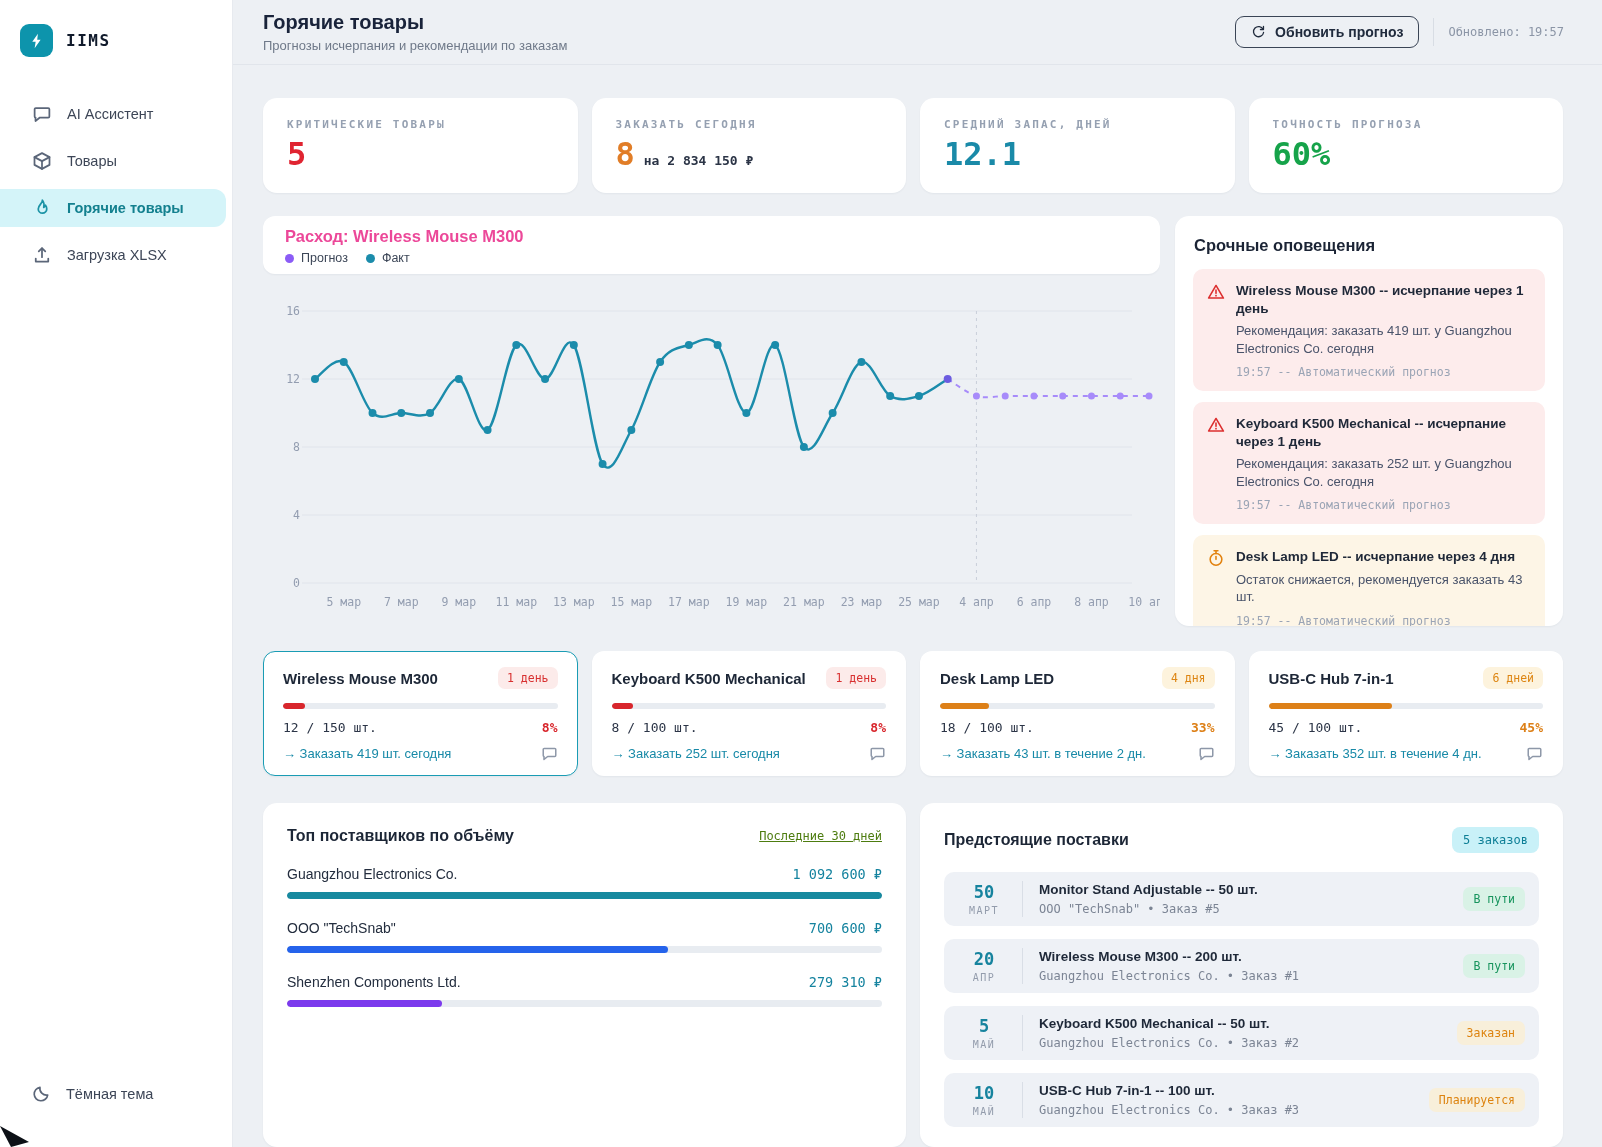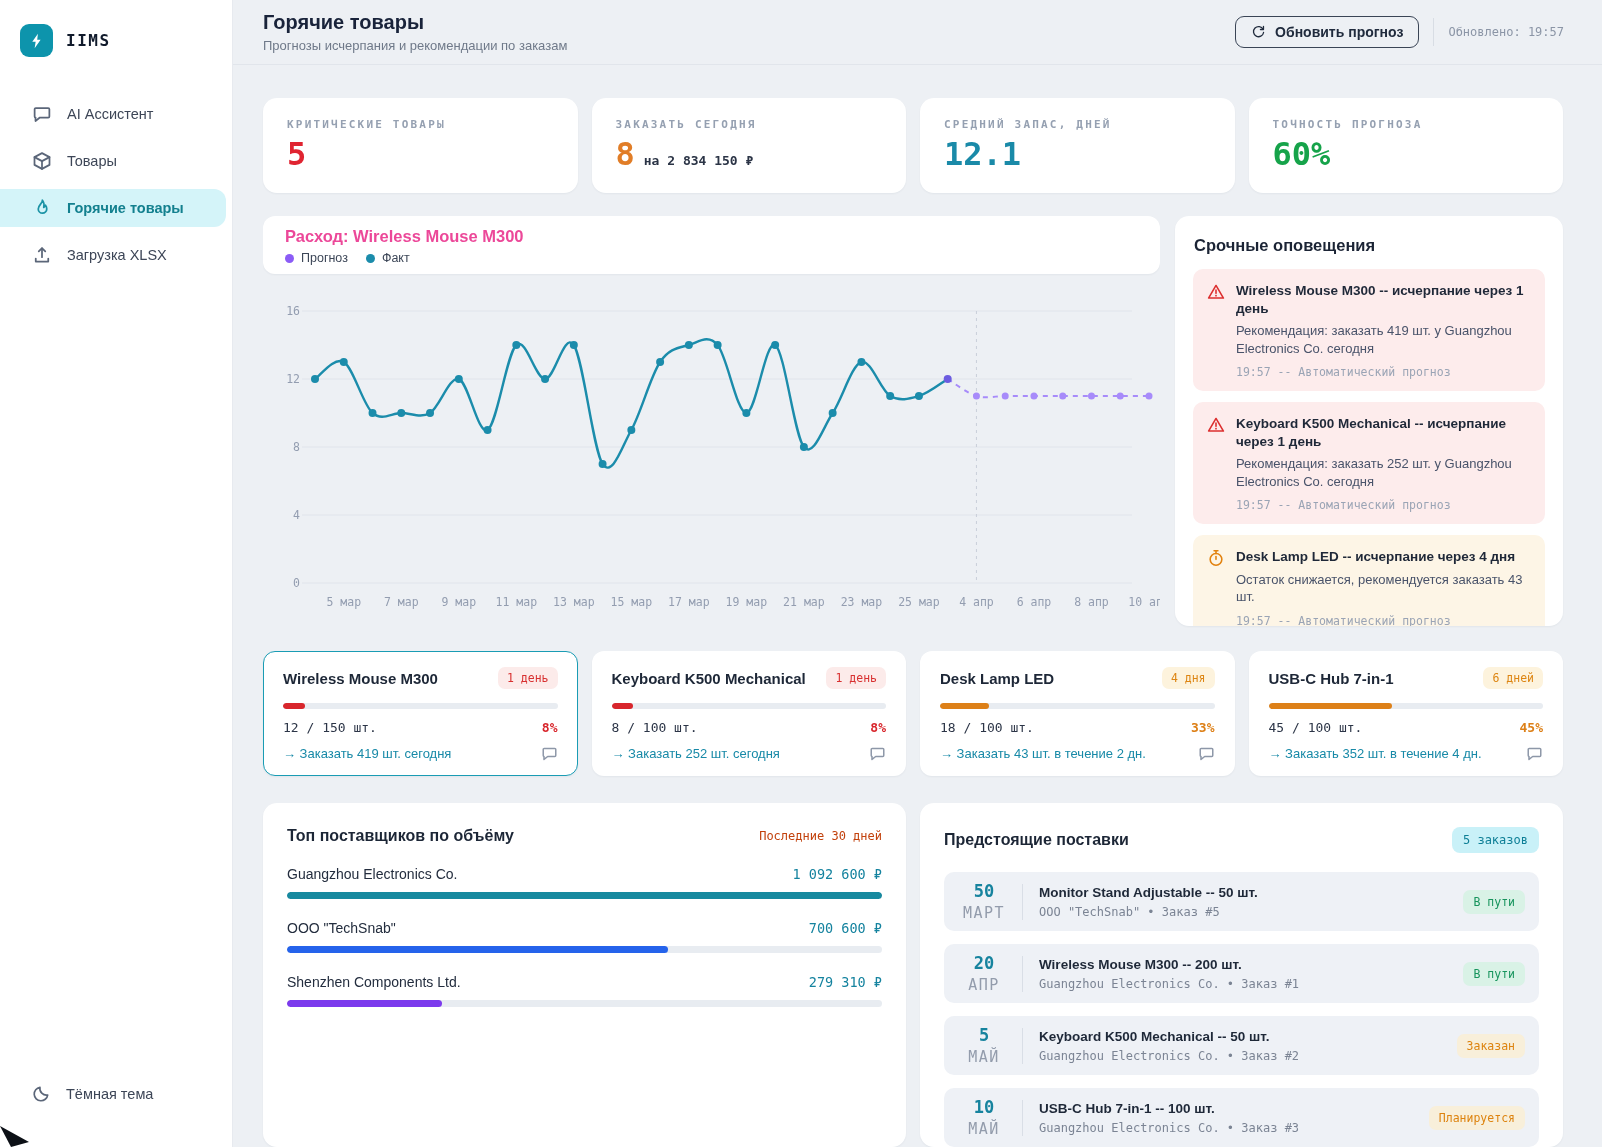--- a/index.html
+++ b/index.html
@@ -100,36 +100,36 @@
   .pc-link{font-size:13px;color:#1789a7;cursor:pointer;}
   .pc-chat{width:17px;height:17px;color:#8d97a8;cursor:pointer;}
   .pc-chat svg{width:17px;height:17px;}
 
   
   .bottom{display:flex;gap:14px;margin-top:27px;flex:1;min-height:0;}
   .panel{background:#fff;border-radius:14px;box-sizing:border-box;padding:24px;flex:1;min-width:0;
     box-shadow:0 1px 2px rgba(23,32,53,.05);}
   .panel-head{display:flex;justify-content:space-between;align-items:center;}
   .panel-title{font-size:16px;font-weight:bold;color:#1c2636;}
-  .period{font-family:"DejaVu Sans Mono",monospace;font-size:12px;color:#c2410c;}
+  .period{font-family:"DejaVu Sans Mono",monospace;font-size:12px;color:#4d7c0f;text-decoration:underline;}
   .orders-badge{font-family:"DejaVu Sans Mono",monospace;font-size:12px;color:#0d7f96;background:#c9f1f8;
     padding:6px 11px;border-radius:8px;}
 
   .sup-row{margin-top:21px;}
   .sup-top{display:flex;justify-content:space-between;align-items:baseline;}
   .sup-name{font-size:14px;color:#232d3e;}
   .sup-amount{font-family:"DejaVu Sans Mono",monospace;font-size:13.5px;color:#15839f;}
   .sup-track{margin-top:10px;height:7px;border-radius:4px;background:#e8ecf1;overflow:hidden;}
   .sup-fill{height:7px;border-radius:4px;}
 
   .del-row{margin-top:13px;background:#eef1f6;border-radius:10px;padding:9px 14px;display:flex;align-items:center;}
   .del-row:first-of-type{margin-top:19px;}
   .del-date{width:52px;text-align:center;flex:0 0 52px;}
   .del-day{font-family:"DejaVu Sans Mono",monospace;font-size:17px;font-weight:bold;color:#16839e;}
-  .del-month{font-family:"DejaVu Sans Mono",monospace;font-size:15px;letter-spacing:1.5px;color:#939cac;margin-top:3px;}
+  .del-month{font-family:"DejaVu Sans Mono",monospace;font-size:10px;letter-spacing:1.5px;color:#939cac;margin-top:3px;}
   .del-div{width:1px;height:36px;background:#d9dee6;margin:0 16px 0 12px;flex:0 0 1px;}
   .del-info{flex:1;min-width:0;}
   .del-title{font-size:13.5px;font-weight:bold;color:#1e2838;white-space:nowrap;overflow:hidden;}
   .del-sub{font-family:"DejaVu Sans Mono",monospace;font-size:12px;color:#7b8494;margin-top:5px;white-space:nowrap;}
   .del-status{font-family:"DejaVu Sans Mono",monospace;font-size:11.5px;padding:5px 10px;border-radius:7px;white-space:nowrap;}
   .del-status.transit{color:#17945d;background:#d9f2e6;}
   .del-status.ordered,.del-status.planned{color:#dd830f;background:#f8efda;}
 </style>
 </head>
 <body>

